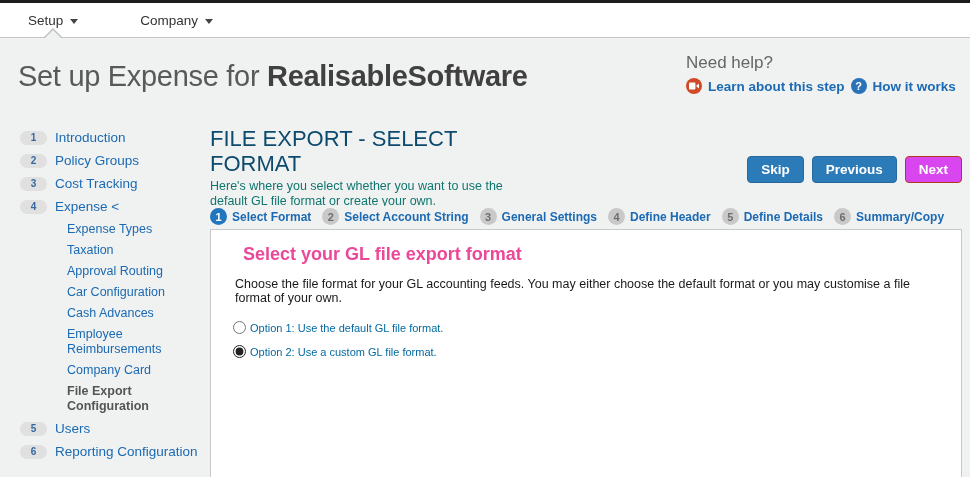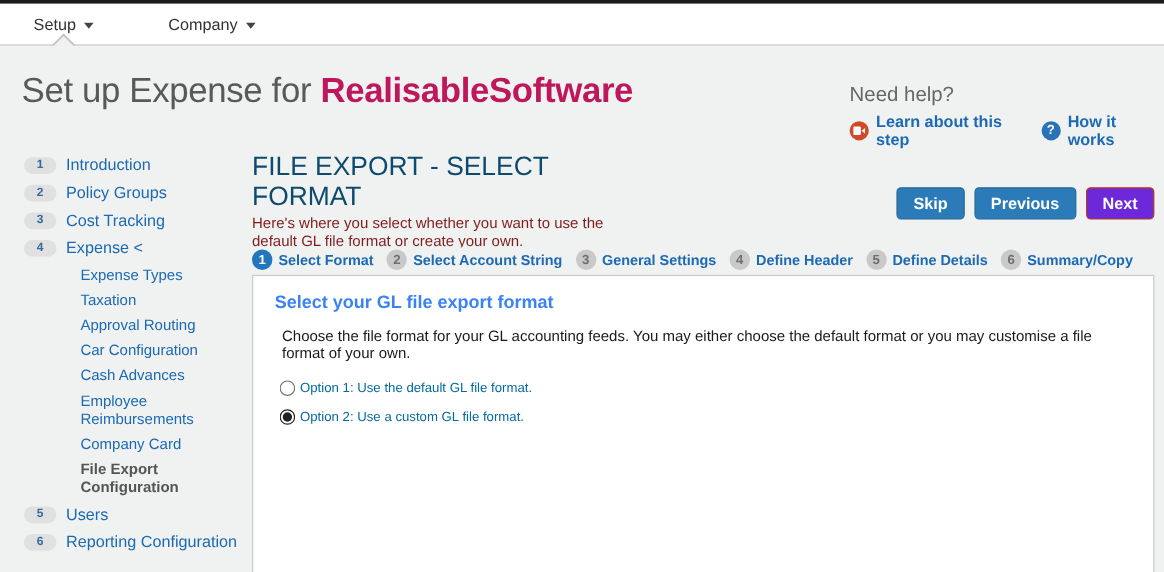--- a/index.html
+++ b/index.html
@@ -31,22 +31,22 @@
     border-bottom:10px solid #c0c0c0;
   }
   .notch-inner{
     transform:translateX(-50%);bottom:-2px;
     border-left:9px solid transparent;border-right:9px solid transparent;
     border-bottom:9px solid #f0f1f1;
   }
   
   .hero{position:relative;height:84px;padding-left:18px;}
   .hero h1{margin:0;padding-top:22px;font-size:29px;font-weight:400;color:#595959;letter-spacing:-0.3px;}
-  .hero h1 .co{color:#be185d;font-weight:700;}
-  .help{position:absolute;top:15px;left:708px;margin-top:16px;}
+  .hero h1 .co{color:#404040;font-weight:700;}
+  .help{position:absolute;top:15px;left:686px;}
   .need{font-size:17px;color:#666;}
   .help-links{display:flex;align-items:center;gap:6px;margin-top:5px;}
   .hlink{font-size:13.5px;font-weight:700;color:#1b6ab3;text-decoration:none;cursor:pointer;}
   .cicon{width:16px;height:16px;border-radius:50%;display:flex;align-items:center;justify-content:center;flex:0 0 16px;}
   .cicon.red{background:#d14a27;}
   .cicon.blue{background:#2a72b8;color:#fff;font-size:11px;font-weight:700;}
   
   .content{position:relative;}
   
   .sidebar{position:absolute;left:20px;top:8px;width:182px;}
@@ -56,43 +56,43 @@
     font-size:10px;font-weight:700;color:#35689f;line-height:14px;margin-top:1px;
   }
   .slabel{font-size:13.5px;color:#1b6ab3;line-height:16px;}
   .children{margin:2px 0 7px 47px;width:135px;}
   .child{font-size:12.5px;color:#1b6ab3;margin-bottom:6px;line-height:15px;cursor:pointer;}
   .child.current{color:#555;font-weight:700;cursor:default;}
   
   .main{position:absolute;left:210px;top:4px;width:752px;}
   .main-head{display:flex;}
   .mh-left h2{margin:0;font-size:22px;line-height:25px;font-weight:400;color:#0c4a6e;max-width:280px;}
-  .pdesc{margin:3px 0 0;font-size:12.5px;line-height:15px;color:#7f1d1d;max-width:310px;height:27px;overflow:hidden;}
+  .pdesc{margin:3px 0 0;font-size:12.5px;line-height:15px;color:#0f766e;max-width:310px;height:27px;overflow:hidden;}
   .mh-buttons{margin-left:auto;display:flex;gap:8px;align-items:center;padding-top:6px;}
   .btn{
     border-radius:4px;font-size:13.5px;font-weight:700;color:#fff;
     padding:5px 13px;border:1px solid;cursor:pointer;font-family:"Liberation Sans",sans-serif;
   }
   .btn.blue{background:#2b7bb9;border-color:#27699c;}
-  .btn.orange{background:#6d28d9;border-color:#b03c1d;}
+  .btn.orange{background:#d946ef;border-color:#b03c1d;}
   
   .tabs{display:flex;align-items:center;gap:11px;margin-top:2px;position:relative;z-index:2;}
   .tab{display:flex;align-items:center;gap:5px;cursor:pointer;}
   .tnum{
     width:17px;height:17px;border-radius:50%;background:#c9c9c9;color:#6e6e6e;
     font-size:11px;font-weight:700;display:flex;align-items:center;justify-content:center;
   }
   .tab.active .tnum{background:#2176bd;color:#fff;}
   .tlabel{font-size:12px;font-weight:700;color:#1b6ab3;white-space:nowrap;}
   
   .panel{
     margin-top:4px;background:#fff;border:1px solid #c9c9c9;height:310px;
     padding:12px 16px;box-sizing:border-box;
   }
-  .panel h3{margin:2px 2px 12px;font-size:15px;color:#3b82f6;}
+  .panel h3{margin:2px 16px 12px;font-size:18px;color:#ec4899;}
   .panel-desc{margin:4px 0 16px 8px;font-size:12.5px;color:#1a1a1a;}
   .option{display:flex;align-items:center;gap:4px;margin:0 0 11px 6px;cursor:pointer;}
   .option input{margin:0;width:13px;height:13px;accent-color:#222;cursor:pointer;}
   .olabel{font-size:11px;color:#0369a1;}
 </style>
 </head>
 <body>
 
 <div class="topbar" id="menubar">
     <div class="menu-item">

